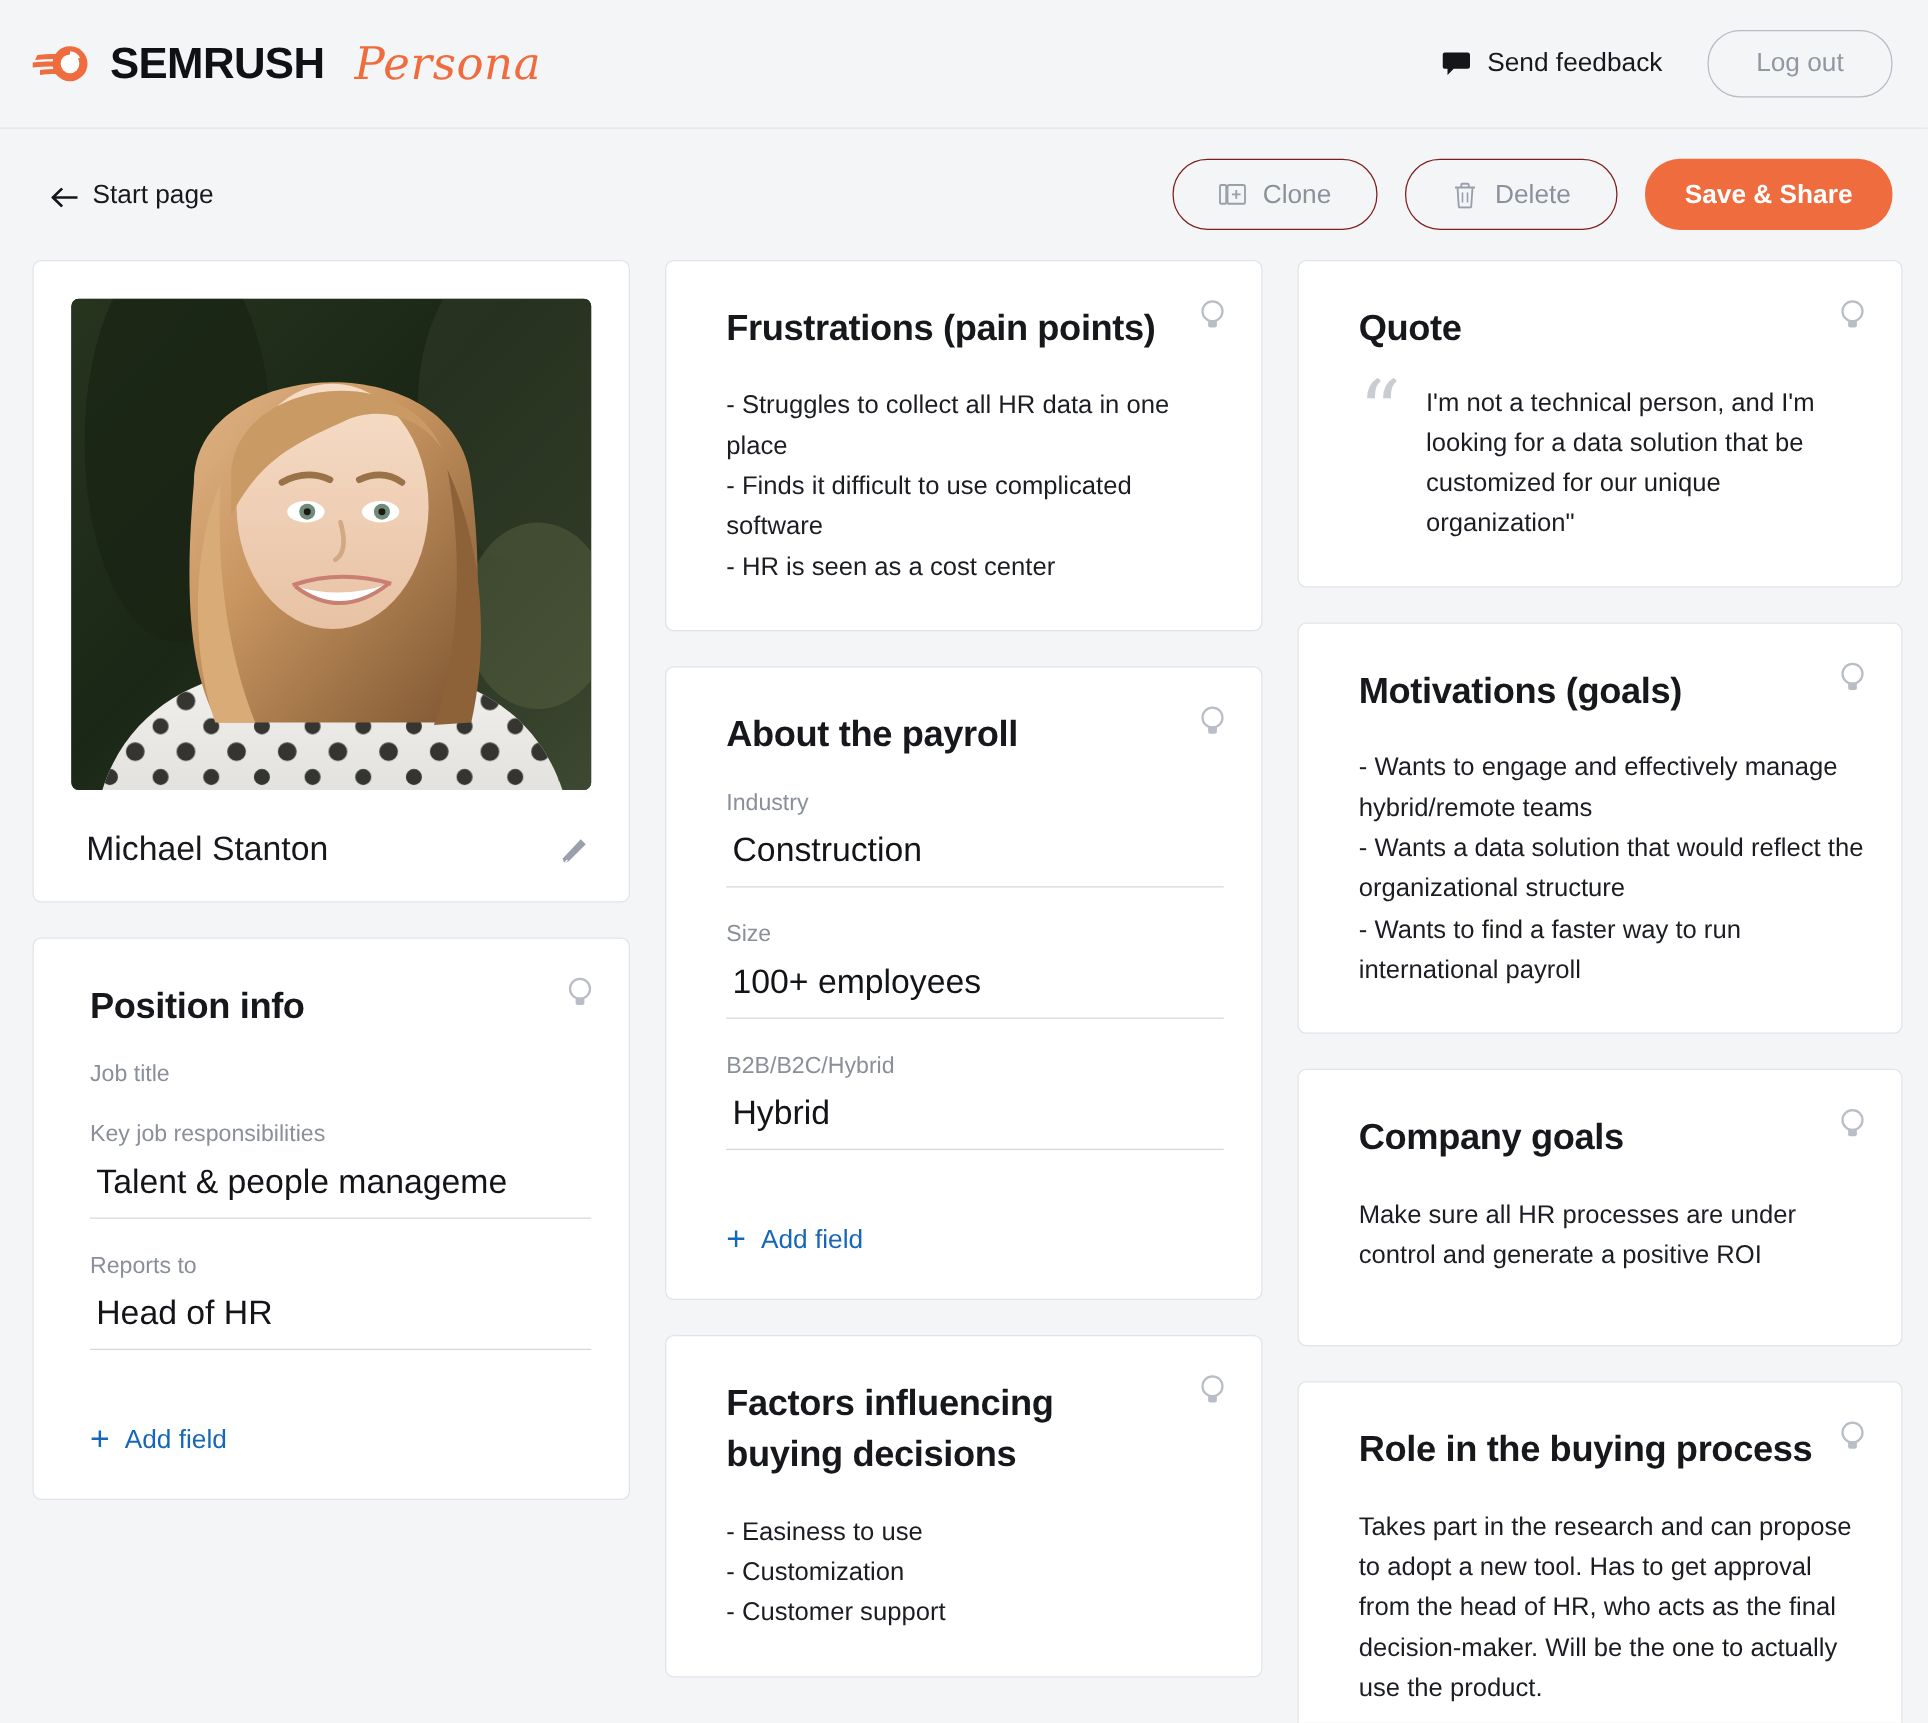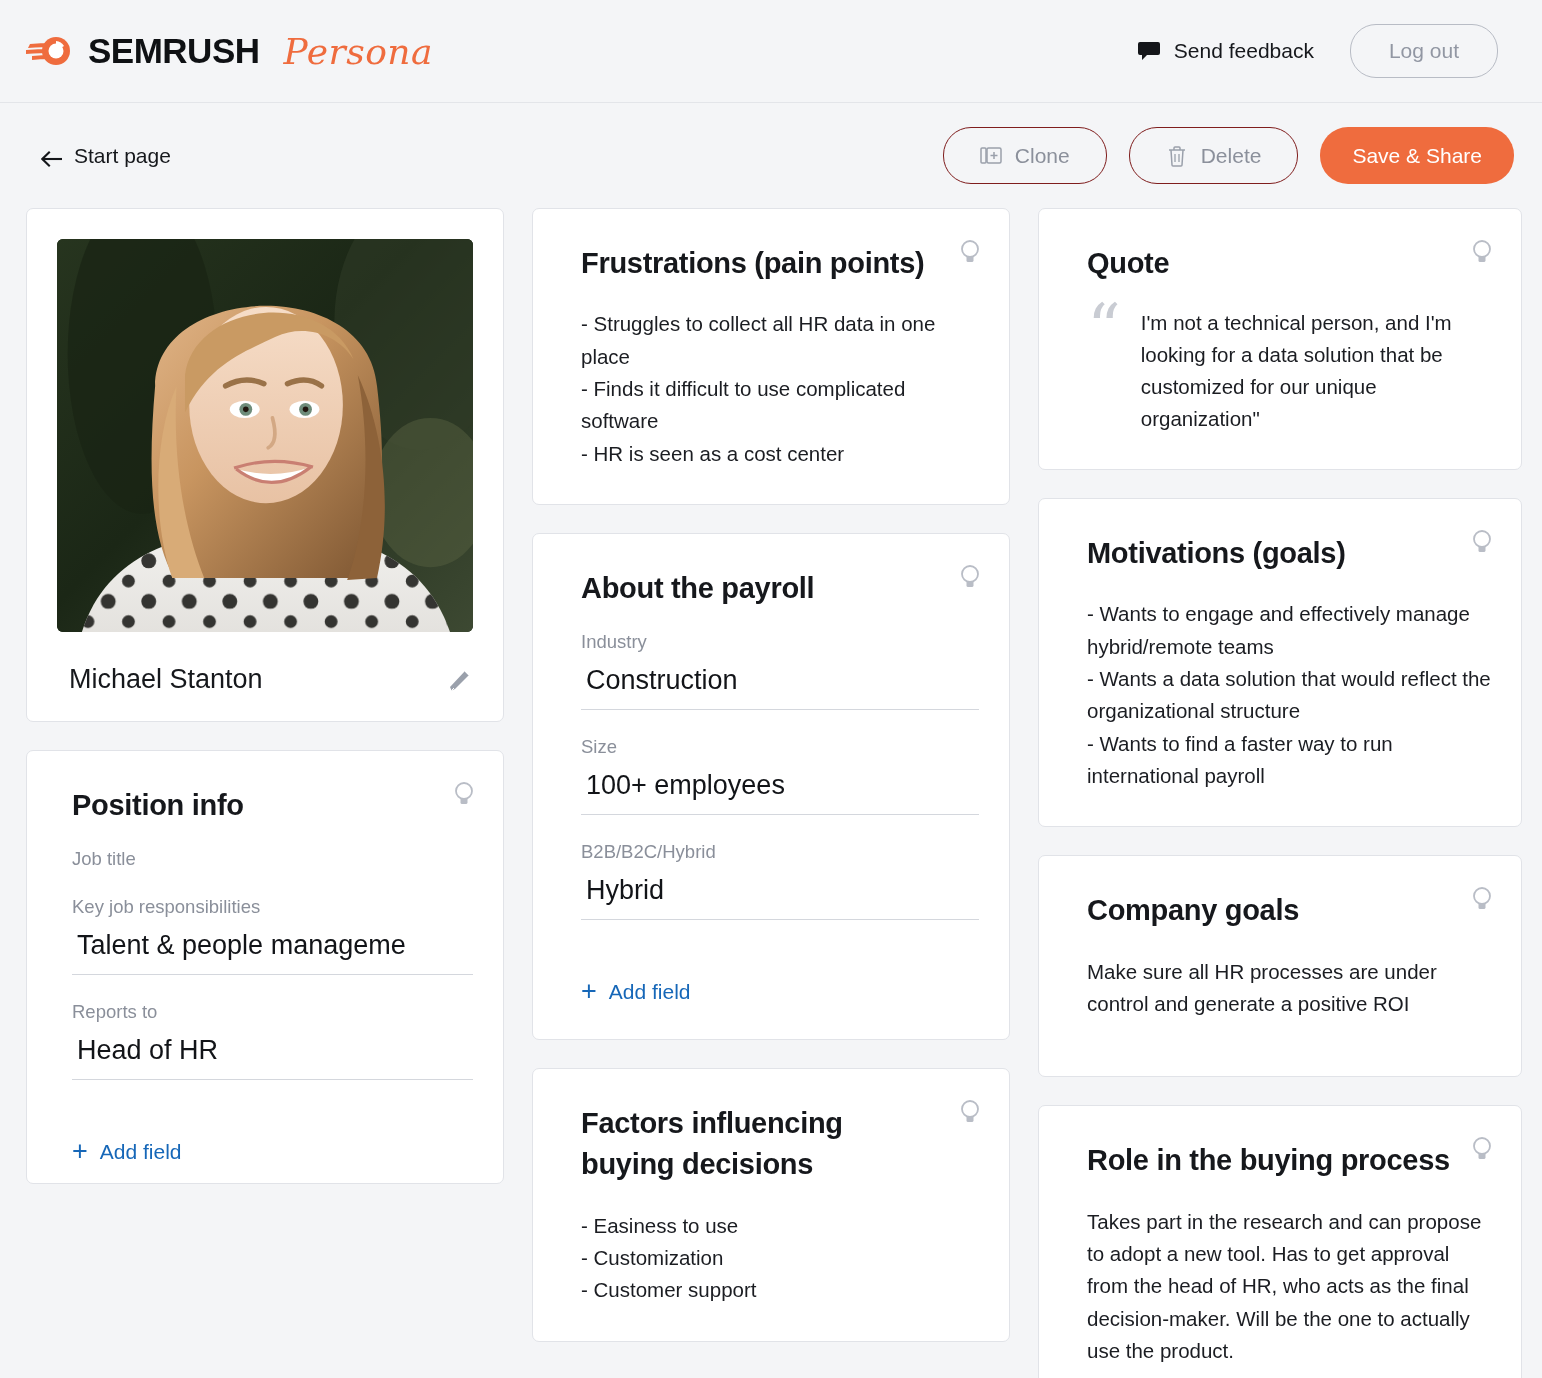--- a/index.html
+++ b/index.html
@@ -11,21 +11,21 @@
     font-family: "Liberation Sans", sans-serif;
     color: #16181c;
     overflow: hidden;
   }
 
   
   .topbar {
     height: 103px;
     display: flex;
     align-items: center;
-    padding: 0 44px 0 26px;
+    padding: 0 28px 0 26px;
     border-bottom: 1px solid #e3e5e9;
     background: #f4f5f7;
   }
   .brand { display: flex; align-items: center; gap: 14px; }
   .brand-mark { width: 48px; height: 36px; flex: 0 0 auto; }
   .brand-name {
     font-size: 35px;
     font-weight: bold;
     letter-spacing: -0.5px;
     color: #0f1114;
@@ -97,21 +97,21 @@
     border: 1px solid #7f1d1d;
     background: transparent;
     color: #8b909b;
     padding: 0 36px;
   }
   .btn-primary {
     border: none;
     background: #ef6c3e;
     color: #fff;
     padding: 0 32px;
-    font-weight: normal;
+    font-weight: bold;
   }
   .btn-icon { width: 22px; height: 22px; display: block; }
 
   
   .grid {
     display: grid;
     grid-template-columns: 478px 478px 484px;
     column-gap: 28px;
     padding: 0 26px;
     align-items: start;
@@ -151,21 +151,21 @@
   }
   .profile-name {
     font-size: 27px;
     color: #16181c;
     padding-left: 12px;
   }
   .pencil-icon { width: 26px; height: 26px; margin-left: auto; cursor: pointer; display:block; }
 
   
   .card-pad { padding: 34px 30px 34px 48px; }
-  .card-pad-l { padding: 34px 30px 18px 45px; }
+  .card-pad-l { padding: 34px 30px 34px 45px; }
 
   .card-title {
     font-size: 29px;
     font-weight: bold;
     letter-spacing: -0.3px;
     color: #16181c;
     line-height: 1.42;
     padding-right: 40px;
   }
   .card-body {

